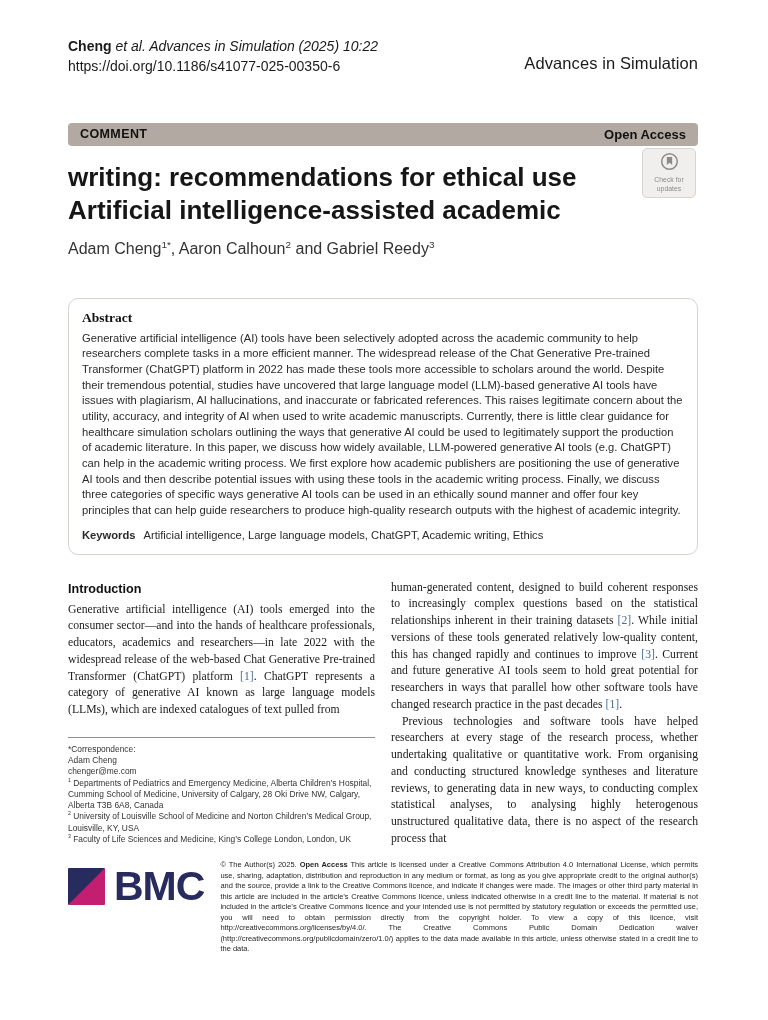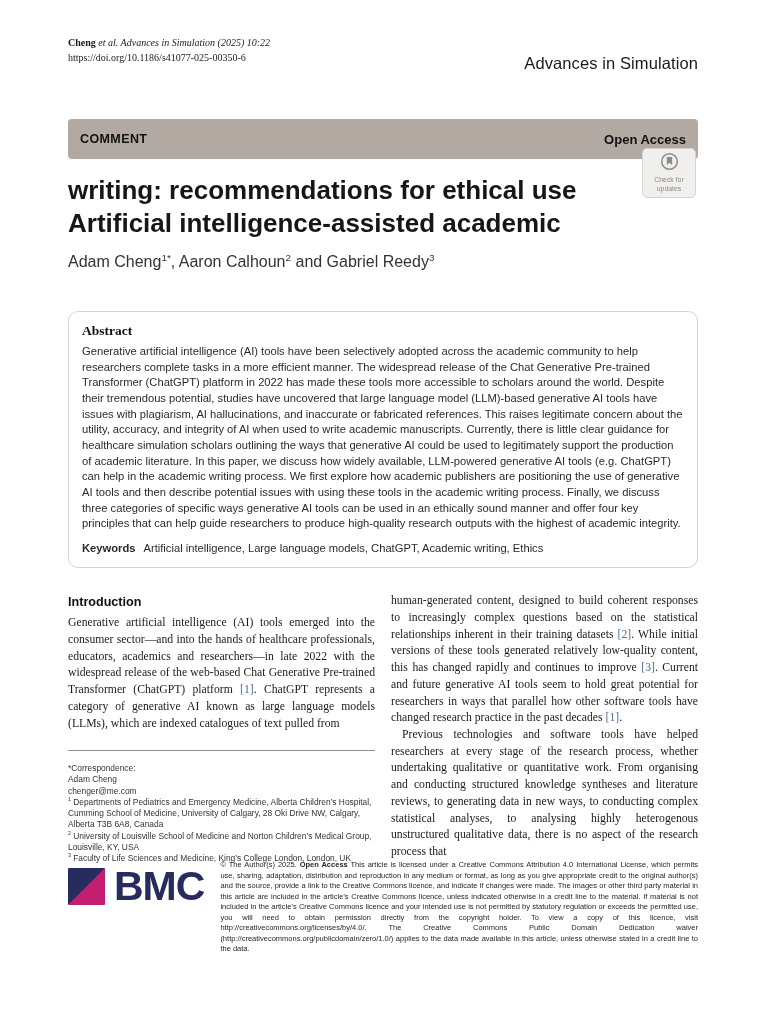--- a/index.html
+++ b/index.html
@@ -2,27 +2,27 @@
 <html><head>
 <meta charset="utf-8">
 <style>
   * { margin:0; padding:0; box-sizing:border-box; }
   html,body { width:768px; height:1020px; background:#ffffff; }
   body { font-family:"Liberation Sans", sans-serif; color:#1c1c1c; position:relative; overflow:hidden; }
   .page { padding:36px 70px 0 68px; position:relative; width:768px; }
 
   
   .hdr { display:flex; justify-content:space-between; align-items:flex-start; }
-  .hdr-left { font-size:10px; line-height:1.45; color:#1a1a1a;font-family:Liberation Serif, serif; }
+  .hdr-left { font-size:14px; line-height:1.45; color:#1a1a1a; }
   .hdr-left .ital { font-style:italic; }
   .hdr-left b { font-weight:700; }
   .hdr-journal { font-size:16.5px; color:#1a1a1a; letter-spacing:0.1px; margin-top:18px; }
 
   
-  .bar { margin-top:46px; background:#b2aaa2; border-radius:4px; height:40px; display:flex; align-items:center; justify-content:space-between; padding:0 12px; }
+  .bar { margin-top:46px; background:#b2aaa2; border-radius:4px; height:23px; display:flex; align-items:center; justify-content:space-between; padding:0 12px; }
   .bar .type { font-weight:700; font-size:12.5px; letter-spacing:0.4px; color:#111; }
   .bar .oa { font-weight:700; font-size:13px; color:#111; }
 
   
   .badge { position:absolute; top:148px; right:72px; width:54px; background:#f0efed; border:1px solid #d8d5d1; border-radius:5px; padding:3px 2px 4px; text-align:center; cursor:pointer; }
   .badge .txt { font-size:6.9px; line-height:1.25; color:#8b8b8b; margin-top:1px; }
 
   
   .title { margin-top:15px; font-size:26px; font-weight:700; line-height:1.27; color:#161616; max-width:560px; }
   .authors { margin-top:13px; font-size:16px; color:#333; }
@@ -36,21 +36,21 @@
   .abs .kw b { padding-right:8px; }
 
   
   .cols { margin-top:25px; display:flex; gap:15px;justify-content:space-between; }
   .col { width:307px; font-family:"Liberation Serif", serif; font-size:11.7px; line-height:1.43; text-align:justify; color:#1b1b1b; }
   .col h3 { font-family:"Liberation Sans", sans-serif; font-size:12.6px; font-weight:700; margin-bottom:4px; color:#111; text-align:left; }
   .col p.indent { text-indent:11px; }
   .cite { color:#4a6e96; cursor:pointer; }
 
   
-  .fns { margin-top:18px; border-top:1px solid #8f8f8f; padding-top:12px; font-family:"Liberation Sans", sans-serif; font-size:8.4px; line-height:1.34; color:#333; text-align:left; }
+  .fns { margin-top:18px; border-top:1px solid #8f8f8f; padding-top:6px; font-family:"Liberation Sans", sans-serif; font-size:8.4px; line-height:1.34; color:#333; text-align:left; }
 
   
   .footer { position:absolute; top:860px; left:68px; right:70px; display:flex; gap:16px; align-items:flex-start; }
   .bmc { display:flex; align-items:center; gap:9px; margin-top:6px; }
   .bmc-sq { width:37px; height:37px; background:linear-gradient(135deg, #272b5e 49.6%, #c41e70 50.4%); border-radius:1px; }
   .bmc-word { font-size:41px; font-weight:700; color:#272b5e; letter-spacing:-1px; line-height:1; }
   .license { flex:1; font-size:7.5px; line-height:1.4; color:#262626; text-align:justify; }
 </style>
 </head>
 <body>

